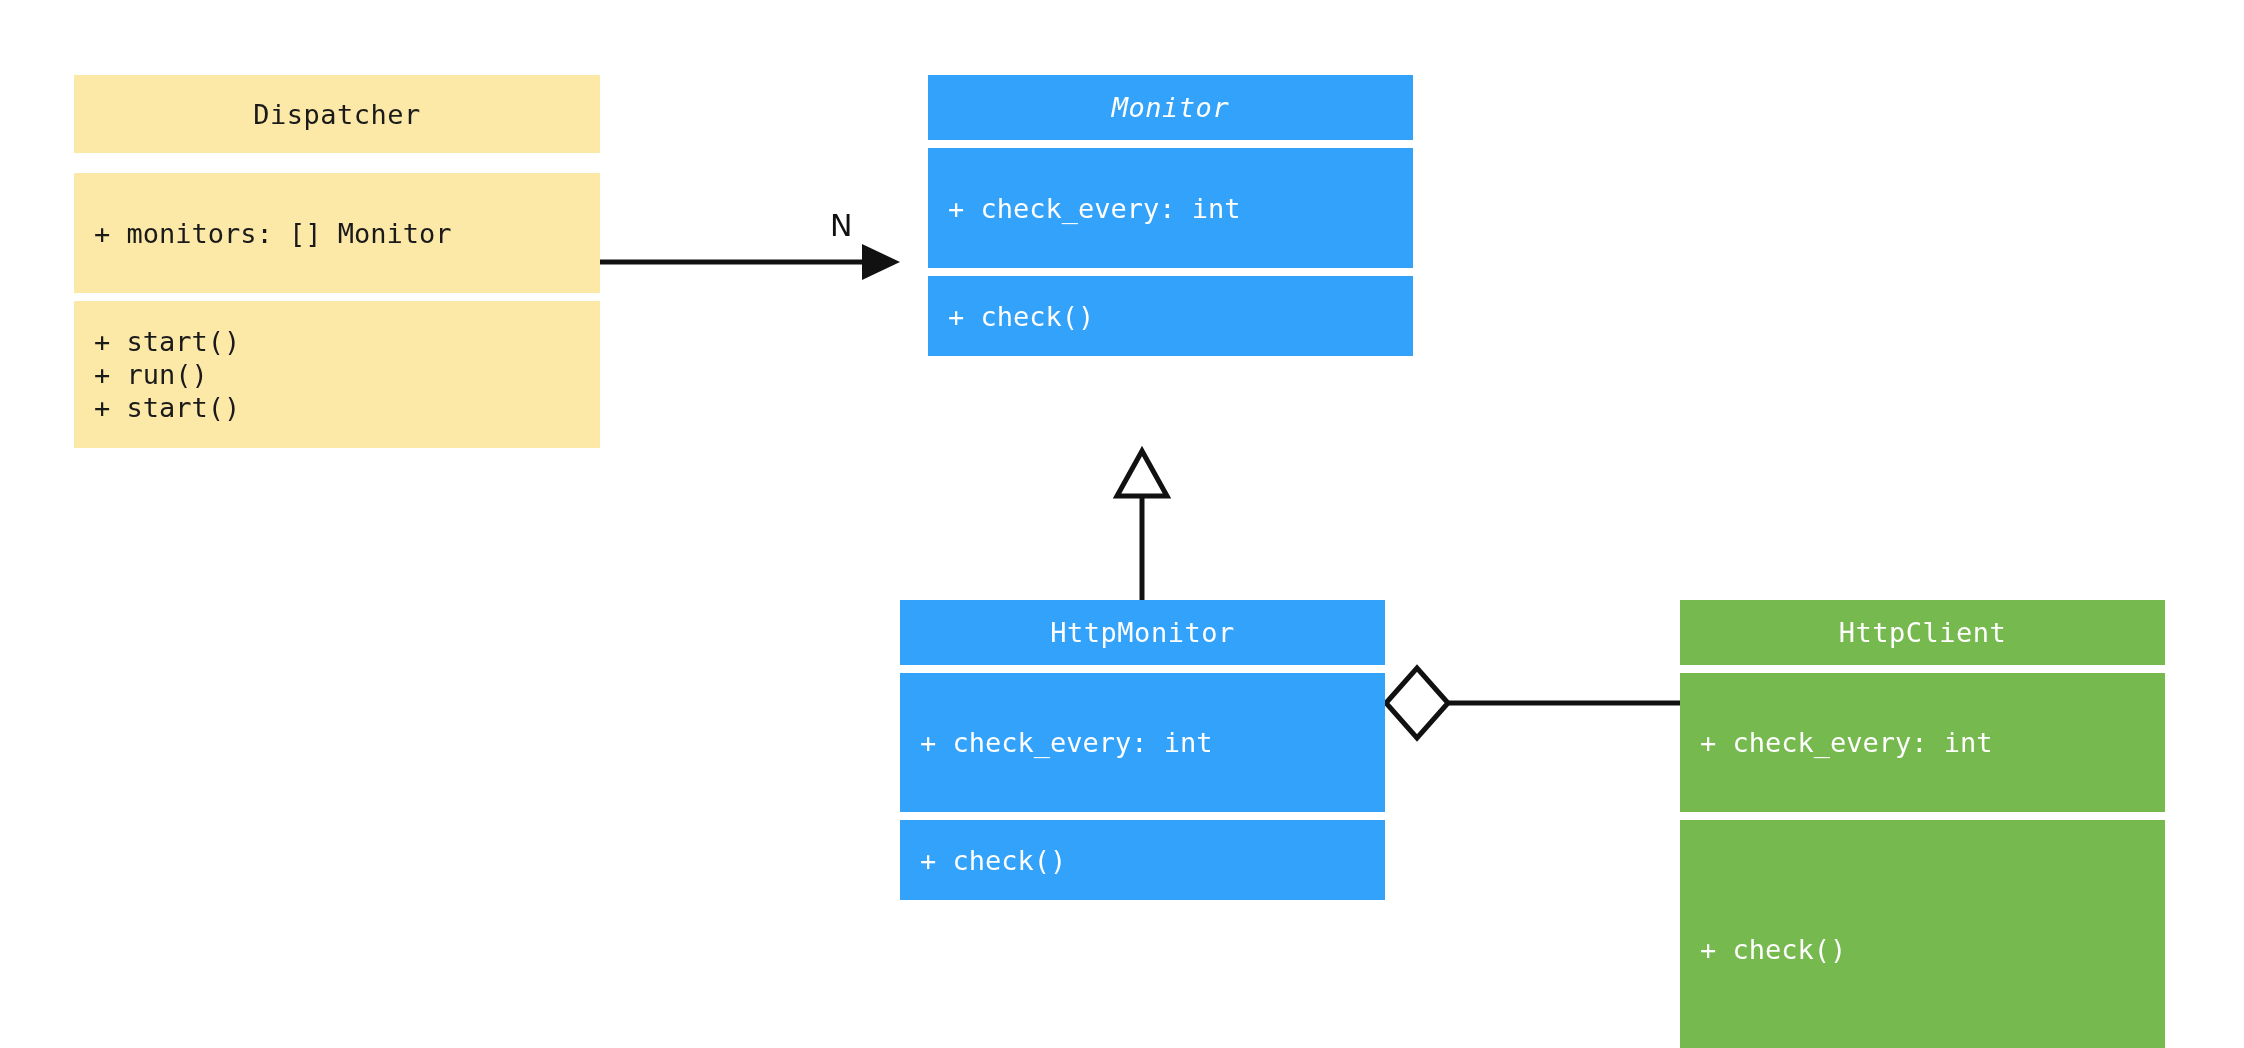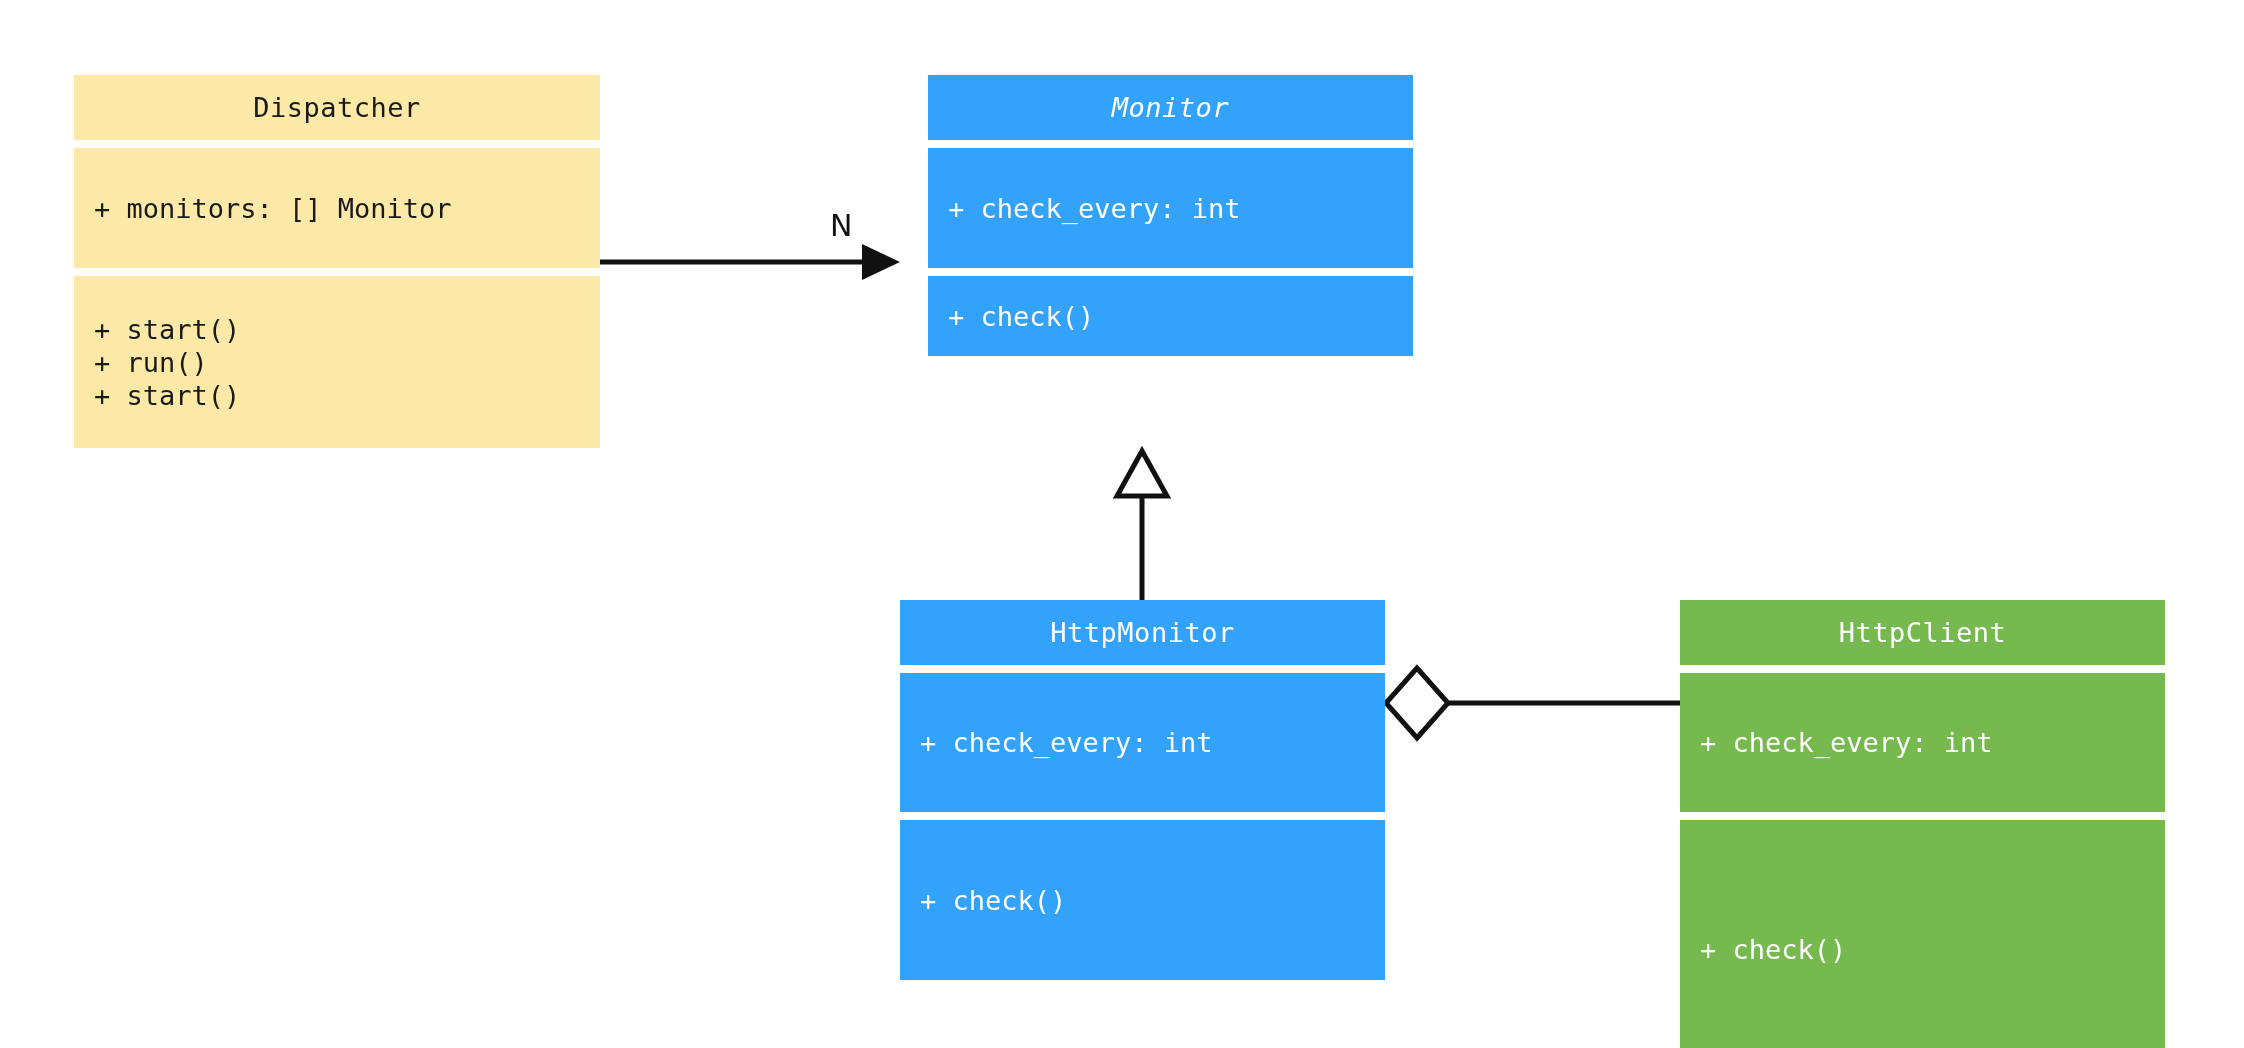--- a/index.html
+++ b/index.html
@@ -102,25 +102,25 @@
 
     <g>
       <line x1="1447" y1="703" x2="1680" y2="703" stroke="#111111" stroke-width="5"></line>
       <polygon points="1386,703 1417,668 1448,703 1417,738" fill="#ffffff" stroke="#111111" stroke-width="5" stroke-linejoin="miter"></polygon>
     </g>
   </svg>
 
   <div class="edge-label" style="left:830px; top:208px;">N</div>
 
   <div class="uml-class theme-yellow" style="left:74px; top:75px; width:526px; height:373px;">
-    <div class="compartment comp-title" style="height:65px;">
+    <div class="compartment comp-title" style="height:78px;">
       <span class="class-name">Dispatcher</span>
     </div>
     <div class="gap"></div>
-    <div class="compartment comp-body" style="height:120px;">
+    <div class="compartment comp-body" style="height:120px;margin-top:12px;">
       <span class="member">+ monitors: [] Monitor</span>
     </div>
     <div class="gap"></div>
     <div class="compartment comp-body" style="flex:1 1 auto;">
       <span class="member">+ start()</span>
       <span class="member">+ run()</span>
       <span class="member">+ start()</span>
     </div>
   </div>
 
@@ -131,21 +131,21 @@
     <div class="gap"></div>
     <div class="compartment comp-body" style="height:120px;">
       <span class="member">+ check_every: int</span>
     </div>
     <div class="gap"></div>
     <div class="compartment comp-body" style="flex:1 1 auto;">
       <span class="member">+ check()</span>
     </div>
   </div>
 
-  <div class="uml-class theme-blue" style="left:900px; top:600px; width:485px; height:380px;">
+  <div class="uml-class theme-blue" style="left:900px; top:600px; width:485px; height:300px;">
     <div class="compartment comp-title" style="height:65px;">
       <span class="class-name">HttpMonitor</span>
     </div>
     <div class="gap"></div>
     <div class="compartment comp-body" style="height:139px;">
       <span class="member">+ check_every: int</span>
     </div>
     <div class="gap"></div>
     <div class="compartment comp-body" style="flex:1 1 auto;">
       <span class="member">+ check()</span>

